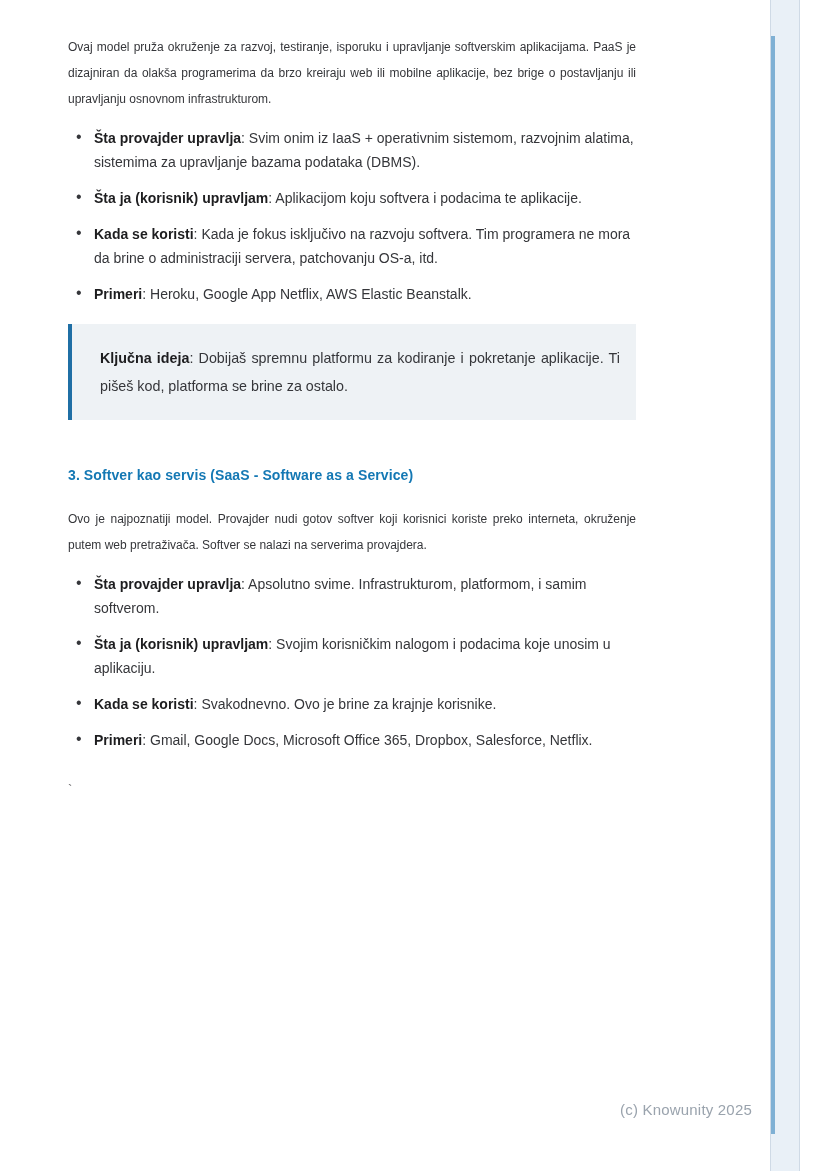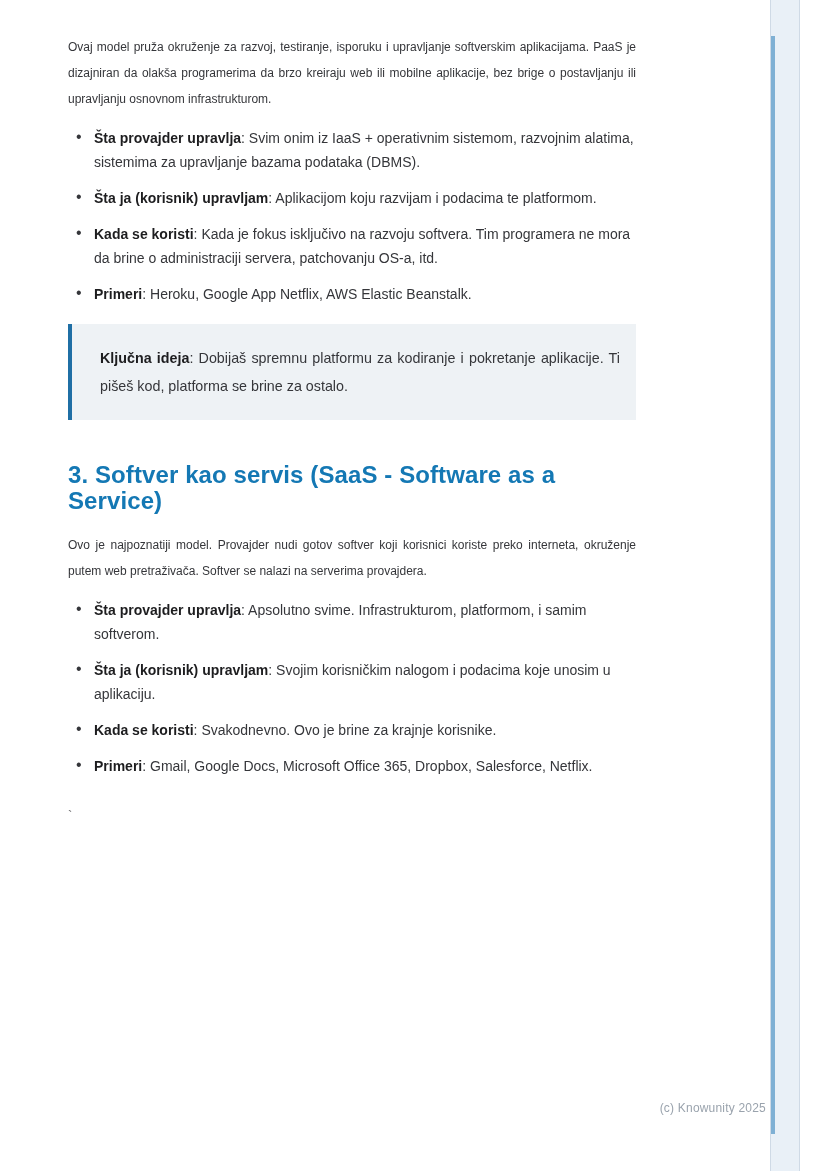--- a/index.html
+++ b/index.html
@@ -95,39 +95,39 @@
   .callout p {
     margin: 0;
     font-size: 14.3px;
     line-height: 28px;
     text-align: justify;
     color: #35363a;
   }
 
   h2.heading {
     margin: 30px 0 18px 0;
-    font-size: 24px;
+    font-size: 14px;
     line-height: 26px;
     font-weight: bold;
     color: #1478b4;
     letter-spacing: 0.1px;
   }
 
   .backtick {
     margin-top: 30px;
     font-size: 13px;
     color: #6d6d70;
     height: 18px;
   }
 
   .footer {
     position: absolute;
-    right: 62px;
+    right: 76px;
     top: 1101px;
-    font-size: 12px;
+    font-size: 15px;
     color: #9aa3ad;
     letter-spacing: 0.2px;
   }
 </style>
 </head>
 <body>
 
 <div class="page">
 
   <div class="right-rail">
@@ -136,21 +136,21 @@
 
   <div class="content">
 
     <p class="para">Ovaj model pruža okruženje za razvoj, testiranje, isporuku i upravljanje softverskim aplikacijama. PaaS je dizajniran da olakša programerima da brzo kreiraju web ili mobilne aplikacije, bez brige o postavljanju ili upravljanju osnovnom infrastrukturom.</p>
 
     <ul class="blist">
       <li>
         <span class="b">Šta provajder upravlja</span><span>: Svim onim iz IaaS + operativnim sistemom, razvojnim alatima, sistemima za upravljanje bazama podataka (DBMS).</span>
       </li>
       <li>
-        <span class="b">Šta ja (korisnik) upravljam</span><span>: Aplikacijom koju razvijam i podacima te platformom.</span>
+        <span class="b">Šta ja (korisnik) upravljam</span><span>: Aplikacijom koju softvera i podacima te aplikacije.</span>
       </li>
       <li>
         <span class="b">Kada se koristi</span><span>: Kada je fokus isključivo na razvoju softvera. Tim programera ne mora da brine o administraciji servera, patchovanju OS-a, itd.</span>
       </li>
       <li>
         <span class="b">Primeri</span><span>: Heroku, Google App Netflix, AWS Elastic Beanstalk.</span>
       </li>
     </ul>
 
     <div class="callout">

